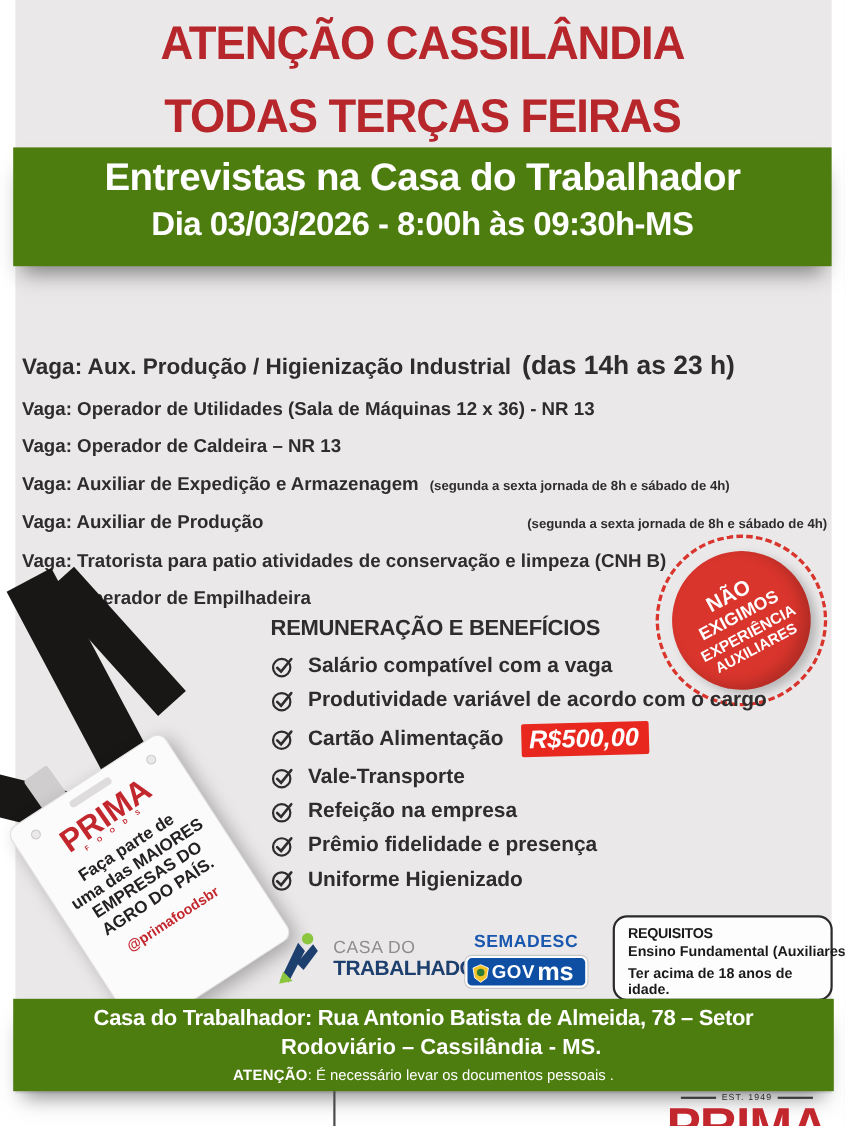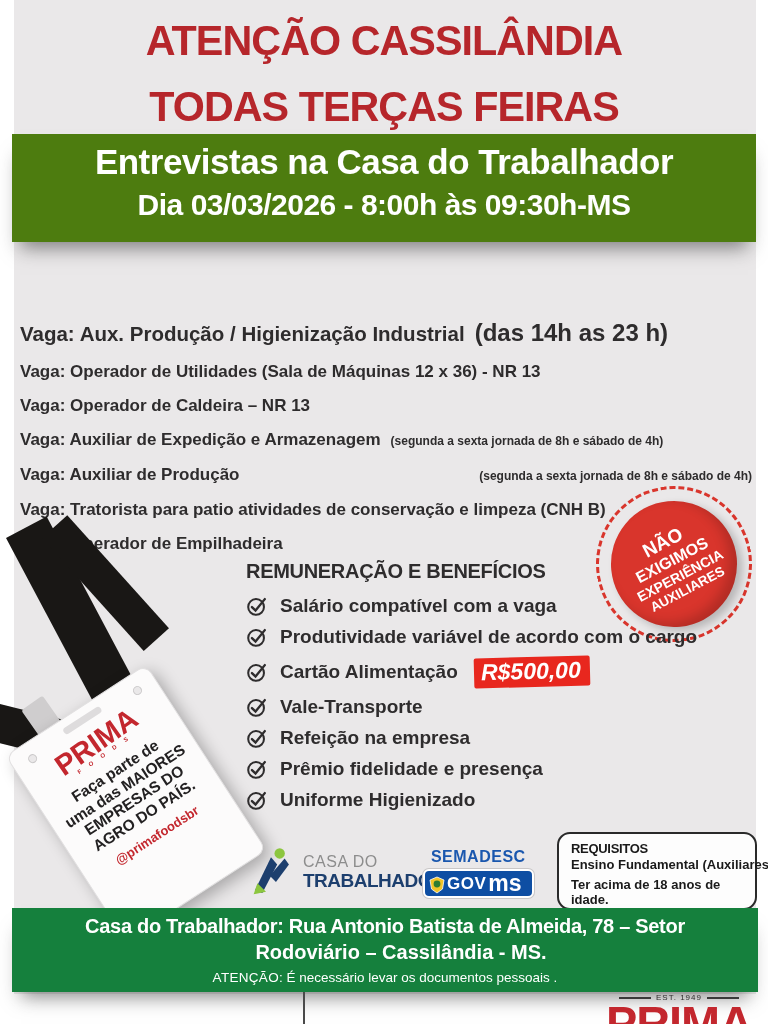--- a/index.html
+++ b/index.html
@@ -94,26 +94,26 @@
 
   .req-box { position:absolute; left:557px; top:832px; width:200px; height:78px;
              background:#fdfdfd; border:2px solid #2a2a2a; border-radius:13px;
              padding:7px 10px 0 12px; color:#1a1a1a; }
   .req-title { font-size:13px; font-weight:bold; letter-spacing:-0.3px; }
   .req-l1 { font-size:13px; font-weight:bold; margin-top:1px; white-space:nowrap; }
   .req-l2 { font-size:13px; font-weight:bold; margin-top:5px; }
 
   
   .footer-banner { position:absolute; left:12px; top:908px; width:746px; height:84px;
-                   background:#15803d; color:#fff; text-align:center; padding-top:7px;
+                   background:#4d7c0f; color:#fff; text-align:center; padding-top:7px;
                    box-shadow:0 14px 18px -9px rgba(40,40,40,.55); }
   .fb-l1 { font-size:20px; font-weight:bold; letter-spacing:-0.3px; }
   .fb-l2 { font-size:20px; font-weight:bold; margin-top:3px;padding-left:32px; }
   .fb-attn { font-size:13.5px; margin-top:6px; font-weight:bold; }
-  .fb-attn .attn-label { font-weight:normal; letter-spacing:0.3px; }
+  .fb-attn .attn-label { font-weight:bold; letter-spacing:0.3px; }
   .fb-attn .attn-rest { font-weight:normal; }
 
   .cord-line { position:absolute; left:303px; top:992px; width:2px; height:32px; background:#4a4a4a; }
 
   .prima-bottom { position:absolute; right:14px; bottom:-20px; text-align:center; width:150px; }
   .est-row { display:flex; align-items:center; justify-content:center; gap:5px; }
   .est-line { width:32px; height:2px; background:#3a3a3a; }
   .est-text { font-size:8px; font-weight:normal; letter-spacing:1px; color:#2e2c2d; }
   .prima-name { font-size:46px; font-weight:bold; color:#c3272e; letter-spacing:-1px;
                 line-height:42px; transform:scaleX(1.02); }

